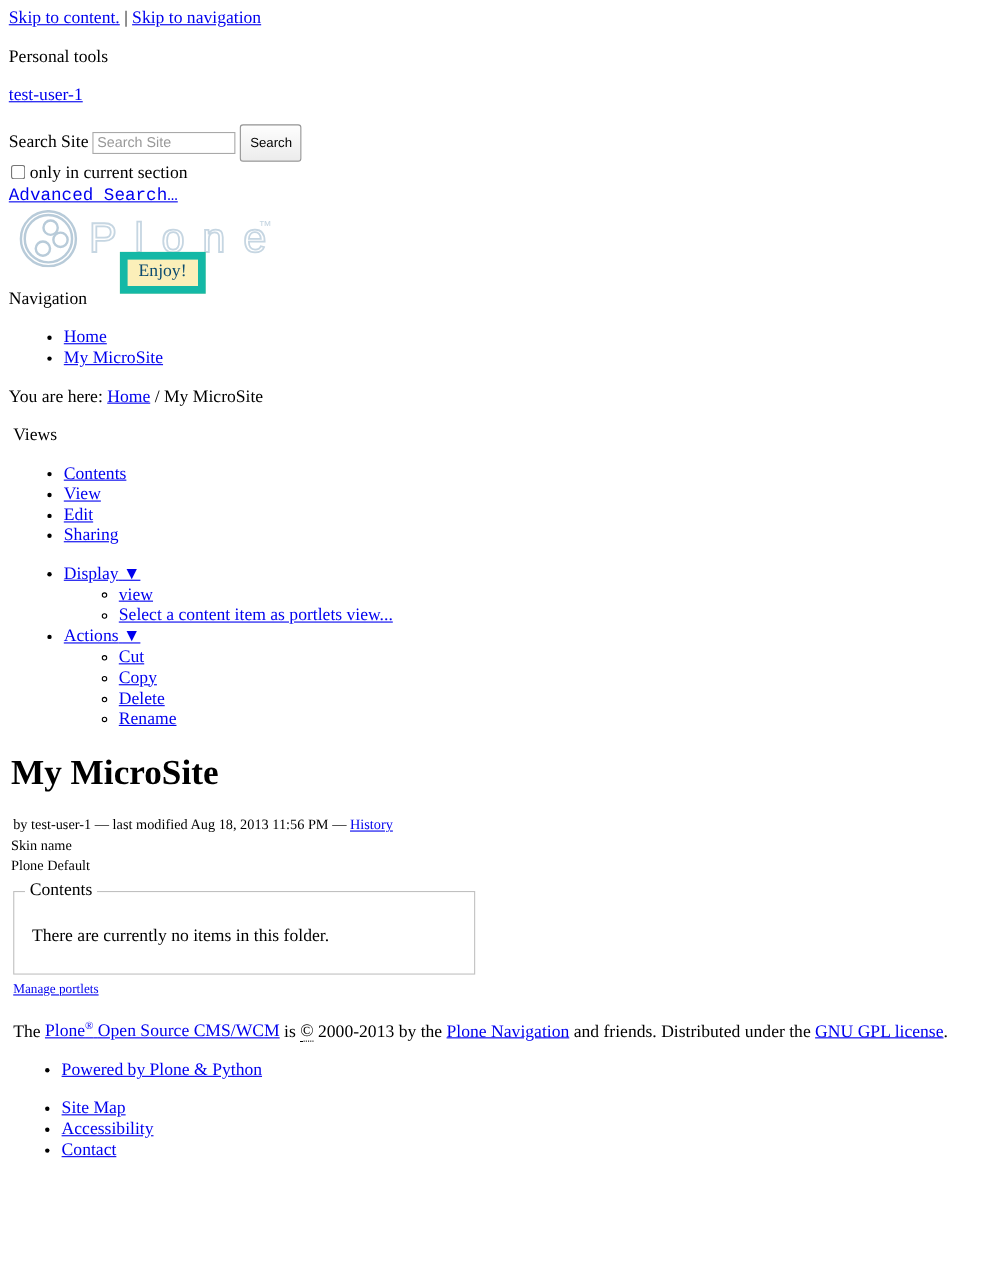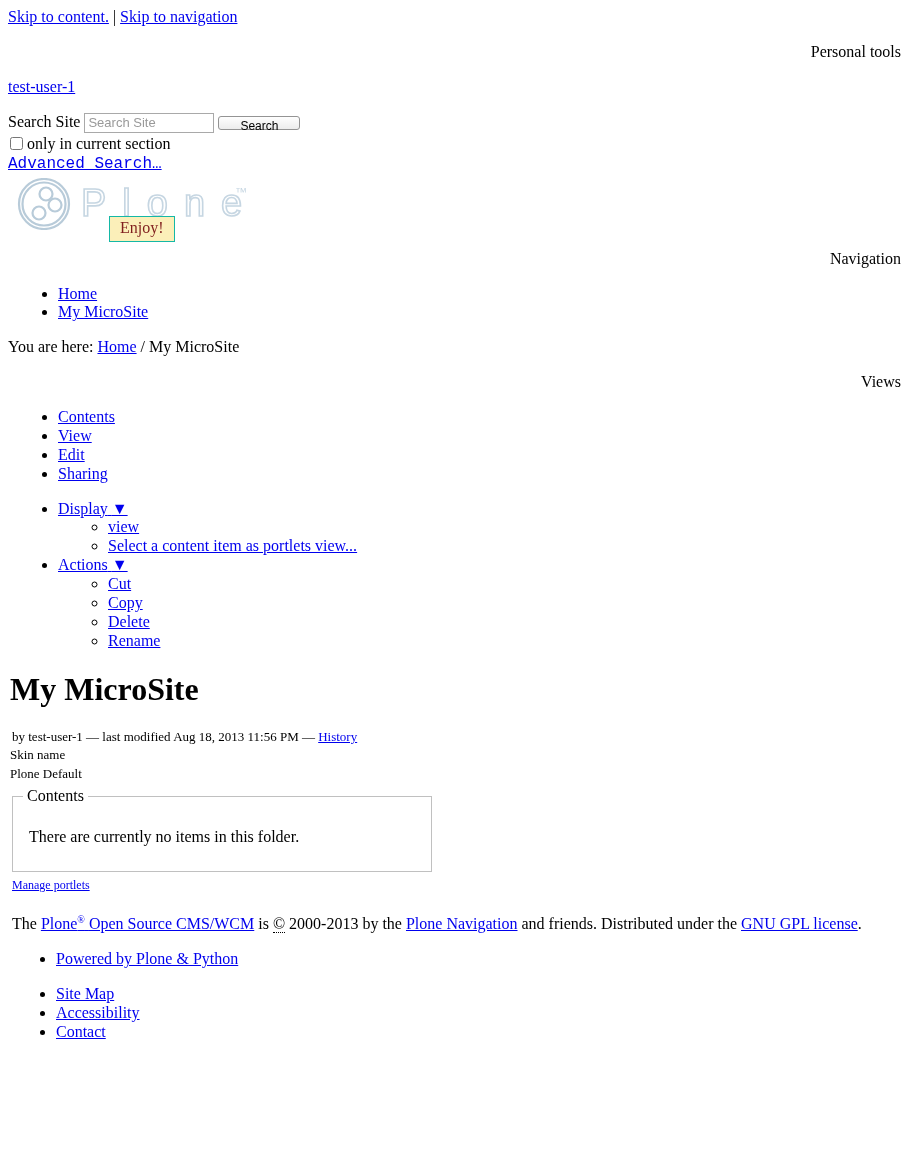--- a/index.html
+++ b/index.html
@@ -27,21 +27,21 @@
   p { margin: 1em 0; }
 
   ul {
     margin: 1em 0;
     padding-left: 40px;
     list-style-type: disc;
   }
   ul ul { list-style-type: circle; }
 
   dl { margin: 1em 0; }
-  dt { margin: 0; text-align: right; }
+  dt { margin: 0; }
   dd { margin-left: 40px; }
 
   
   .skiplinks { margin: 0 0 1em 0; }
   .skiplinks .sep { color: #000; text-decoration: none; }
 
   
   .portlet-dl { margin: 1em 0; }
   .portlet-dl > dt { margin: 0 0 1em 0; }
   .portlet-dl > dd { margin-left: 0; }
@@ -64,28 +64,28 @@
     background: #fff;
     color: #000;
     vertical-align: middle;
     box-sizing: border-box;
     height: 20px;
   }
   input.search-field::placeholder { color: #999; opacity: 1; }
   button.search-button {
     font-family: "Liberation Sans", "DejaVu Sans", sans-serif;
     font-size: 12px;
-    padding: 2px 21px;
+    padding: 2px 8px;
     border: 1px solid #949494;
     border-radius: 3px;
     background: linear-gradient(#fefefe, #ececec);
     color: #000;
     vertical-align: middle;
     cursor: pointer;
-    height: 14px;
+    height: 34px;
     line-height: 14px;
   }
   .section-line {
     margin: 2px 0 0 0;
     font-size: 16px;
   }
   input.section-check {
     vertical-align: -1px;
     margin: 0 4px 0 2px;
     width: 13px;
@@ -105,22 +105,22 @@
     line-height: 0;
     vertical-align: top;
   }
   .logo-svg { display: block; }
 
   .enjoy-tip {
     position: absolute;
     left: 101px;
     top: 38px;
     background: #fbefb9;
-    border: 1px solid #14b8a6;
-    color: #7f1d1d;
+    border: 7px solid #14b8a6;
+    color: #0c4a6e;
     font-family: "Liberation Serif", serif;
     font-size: 16px;
     padding: 2px 10px 3px 10px;
     white-space: nowrap;
     z-index: 5;
   }
 
   
   .nav-dl { margin: 1em 0; }
   .nav-dl > dt { margin: 0; }

